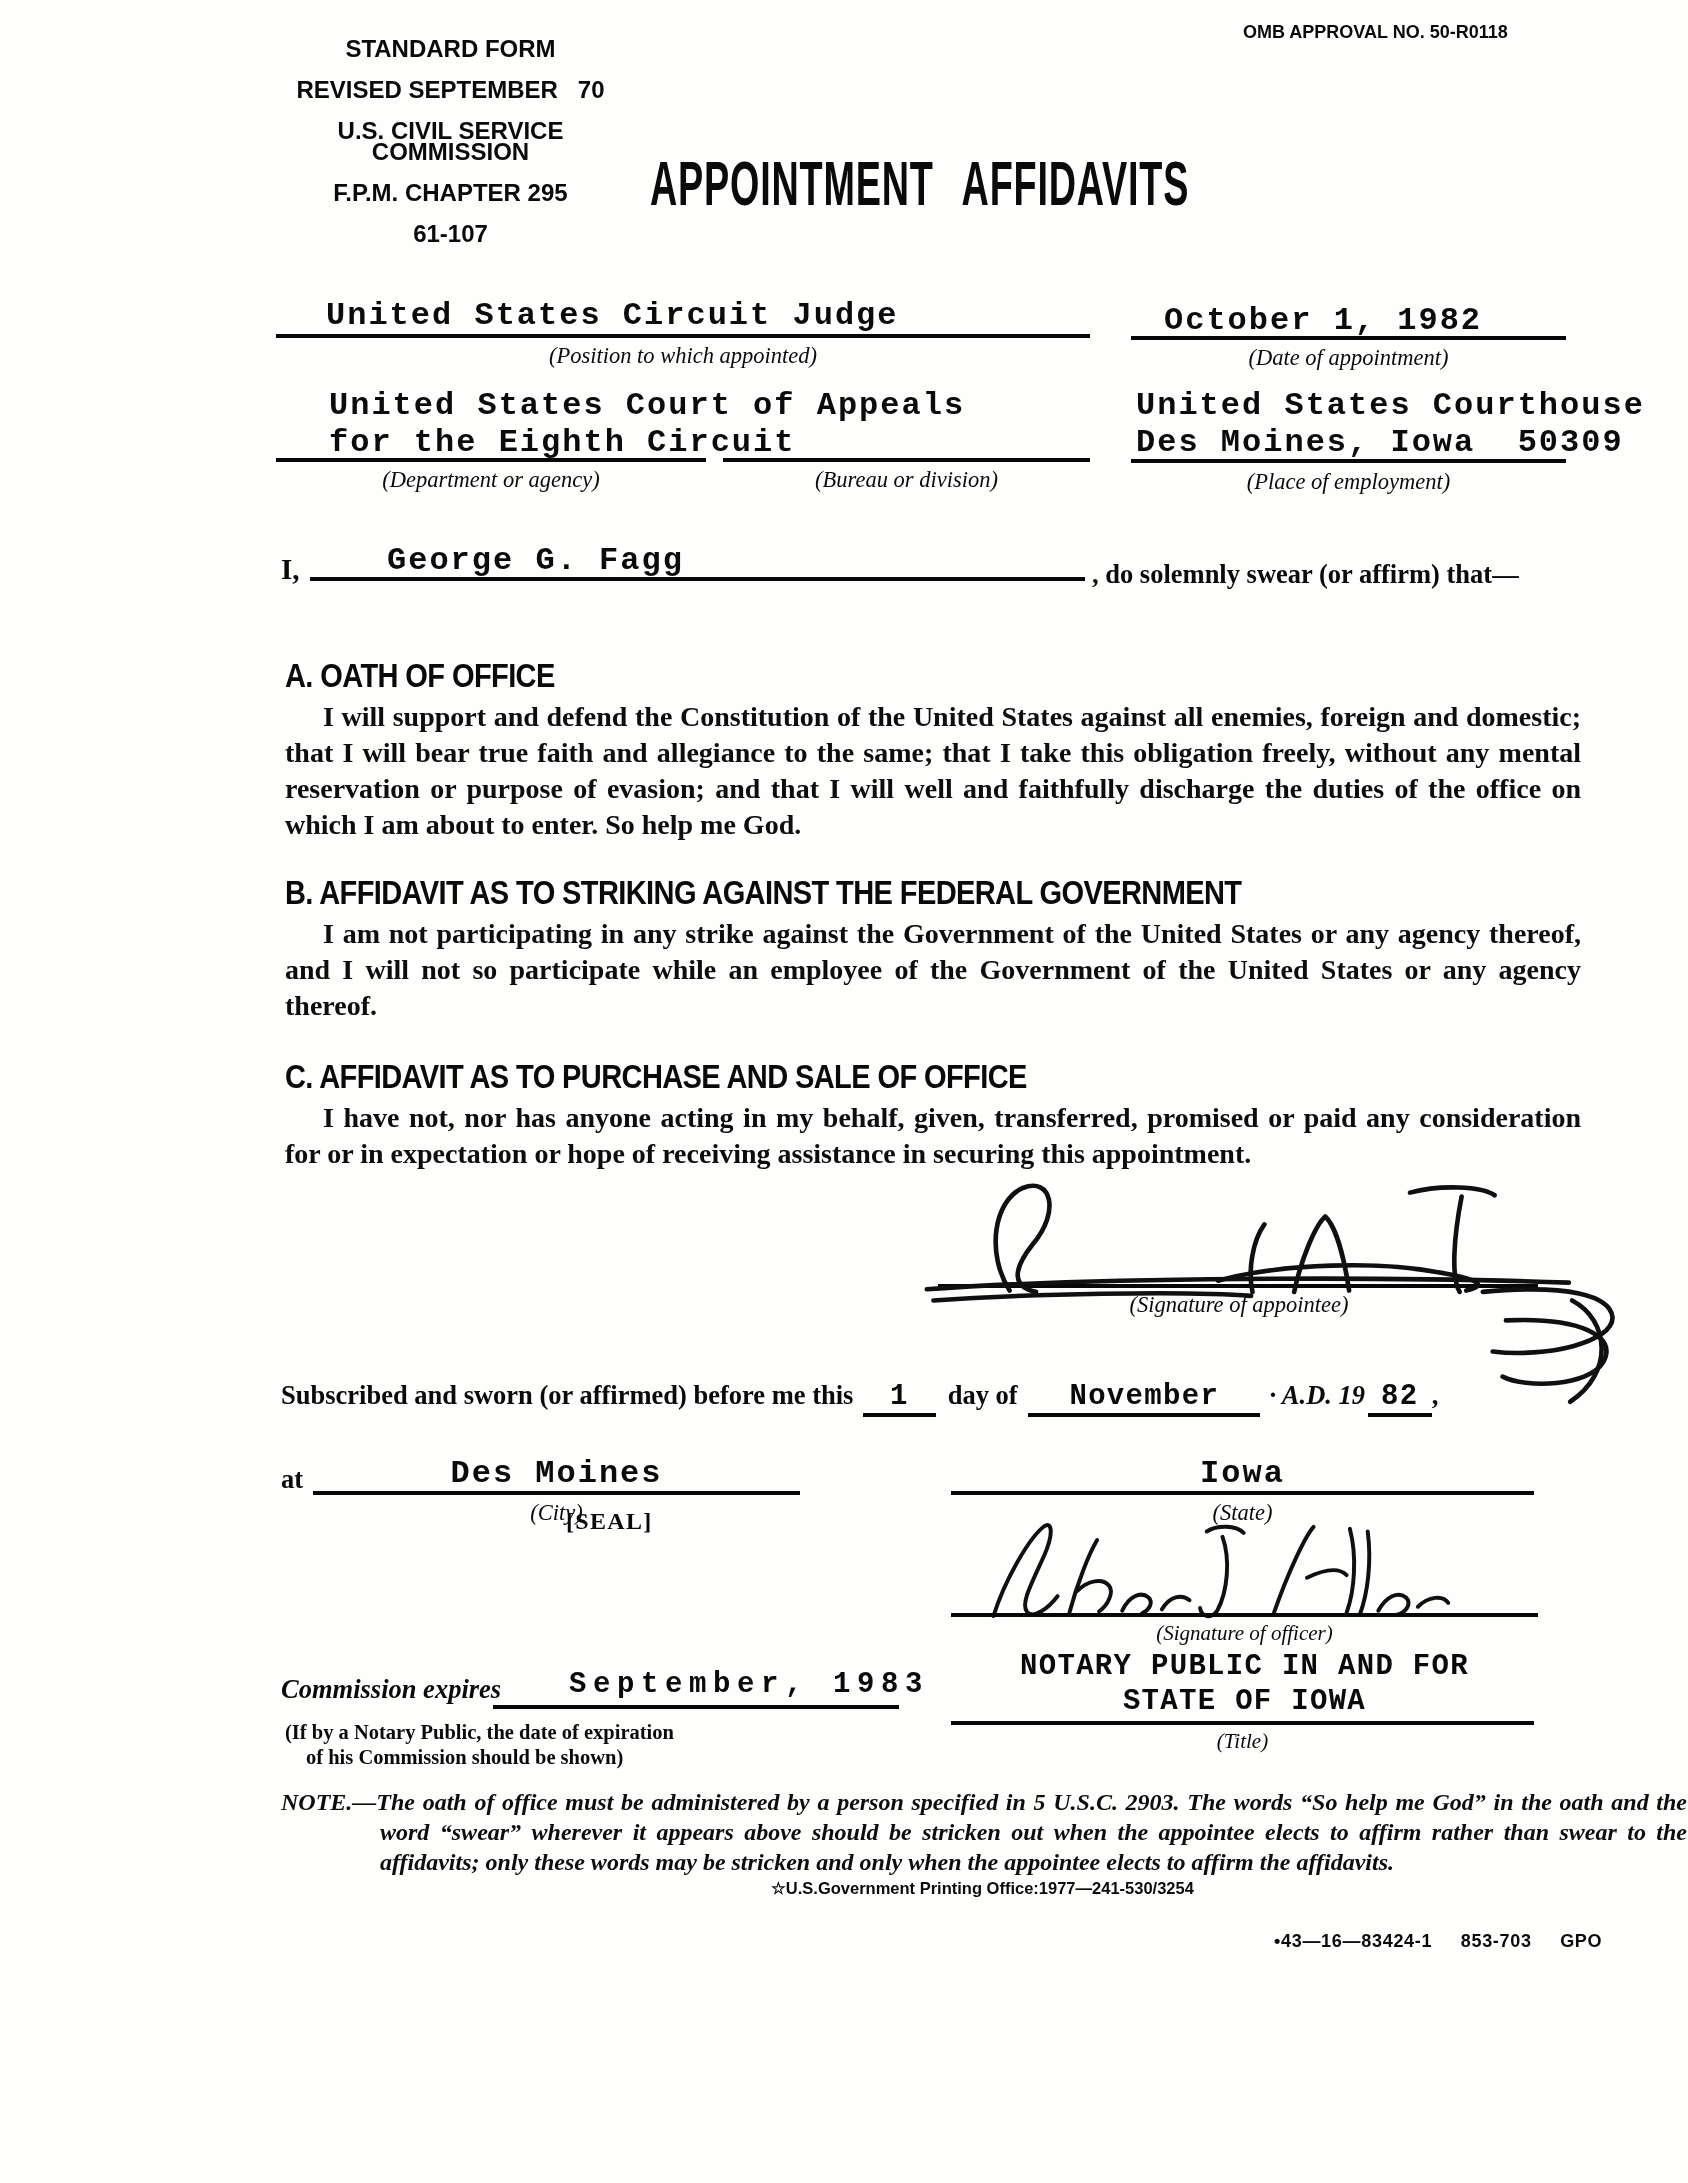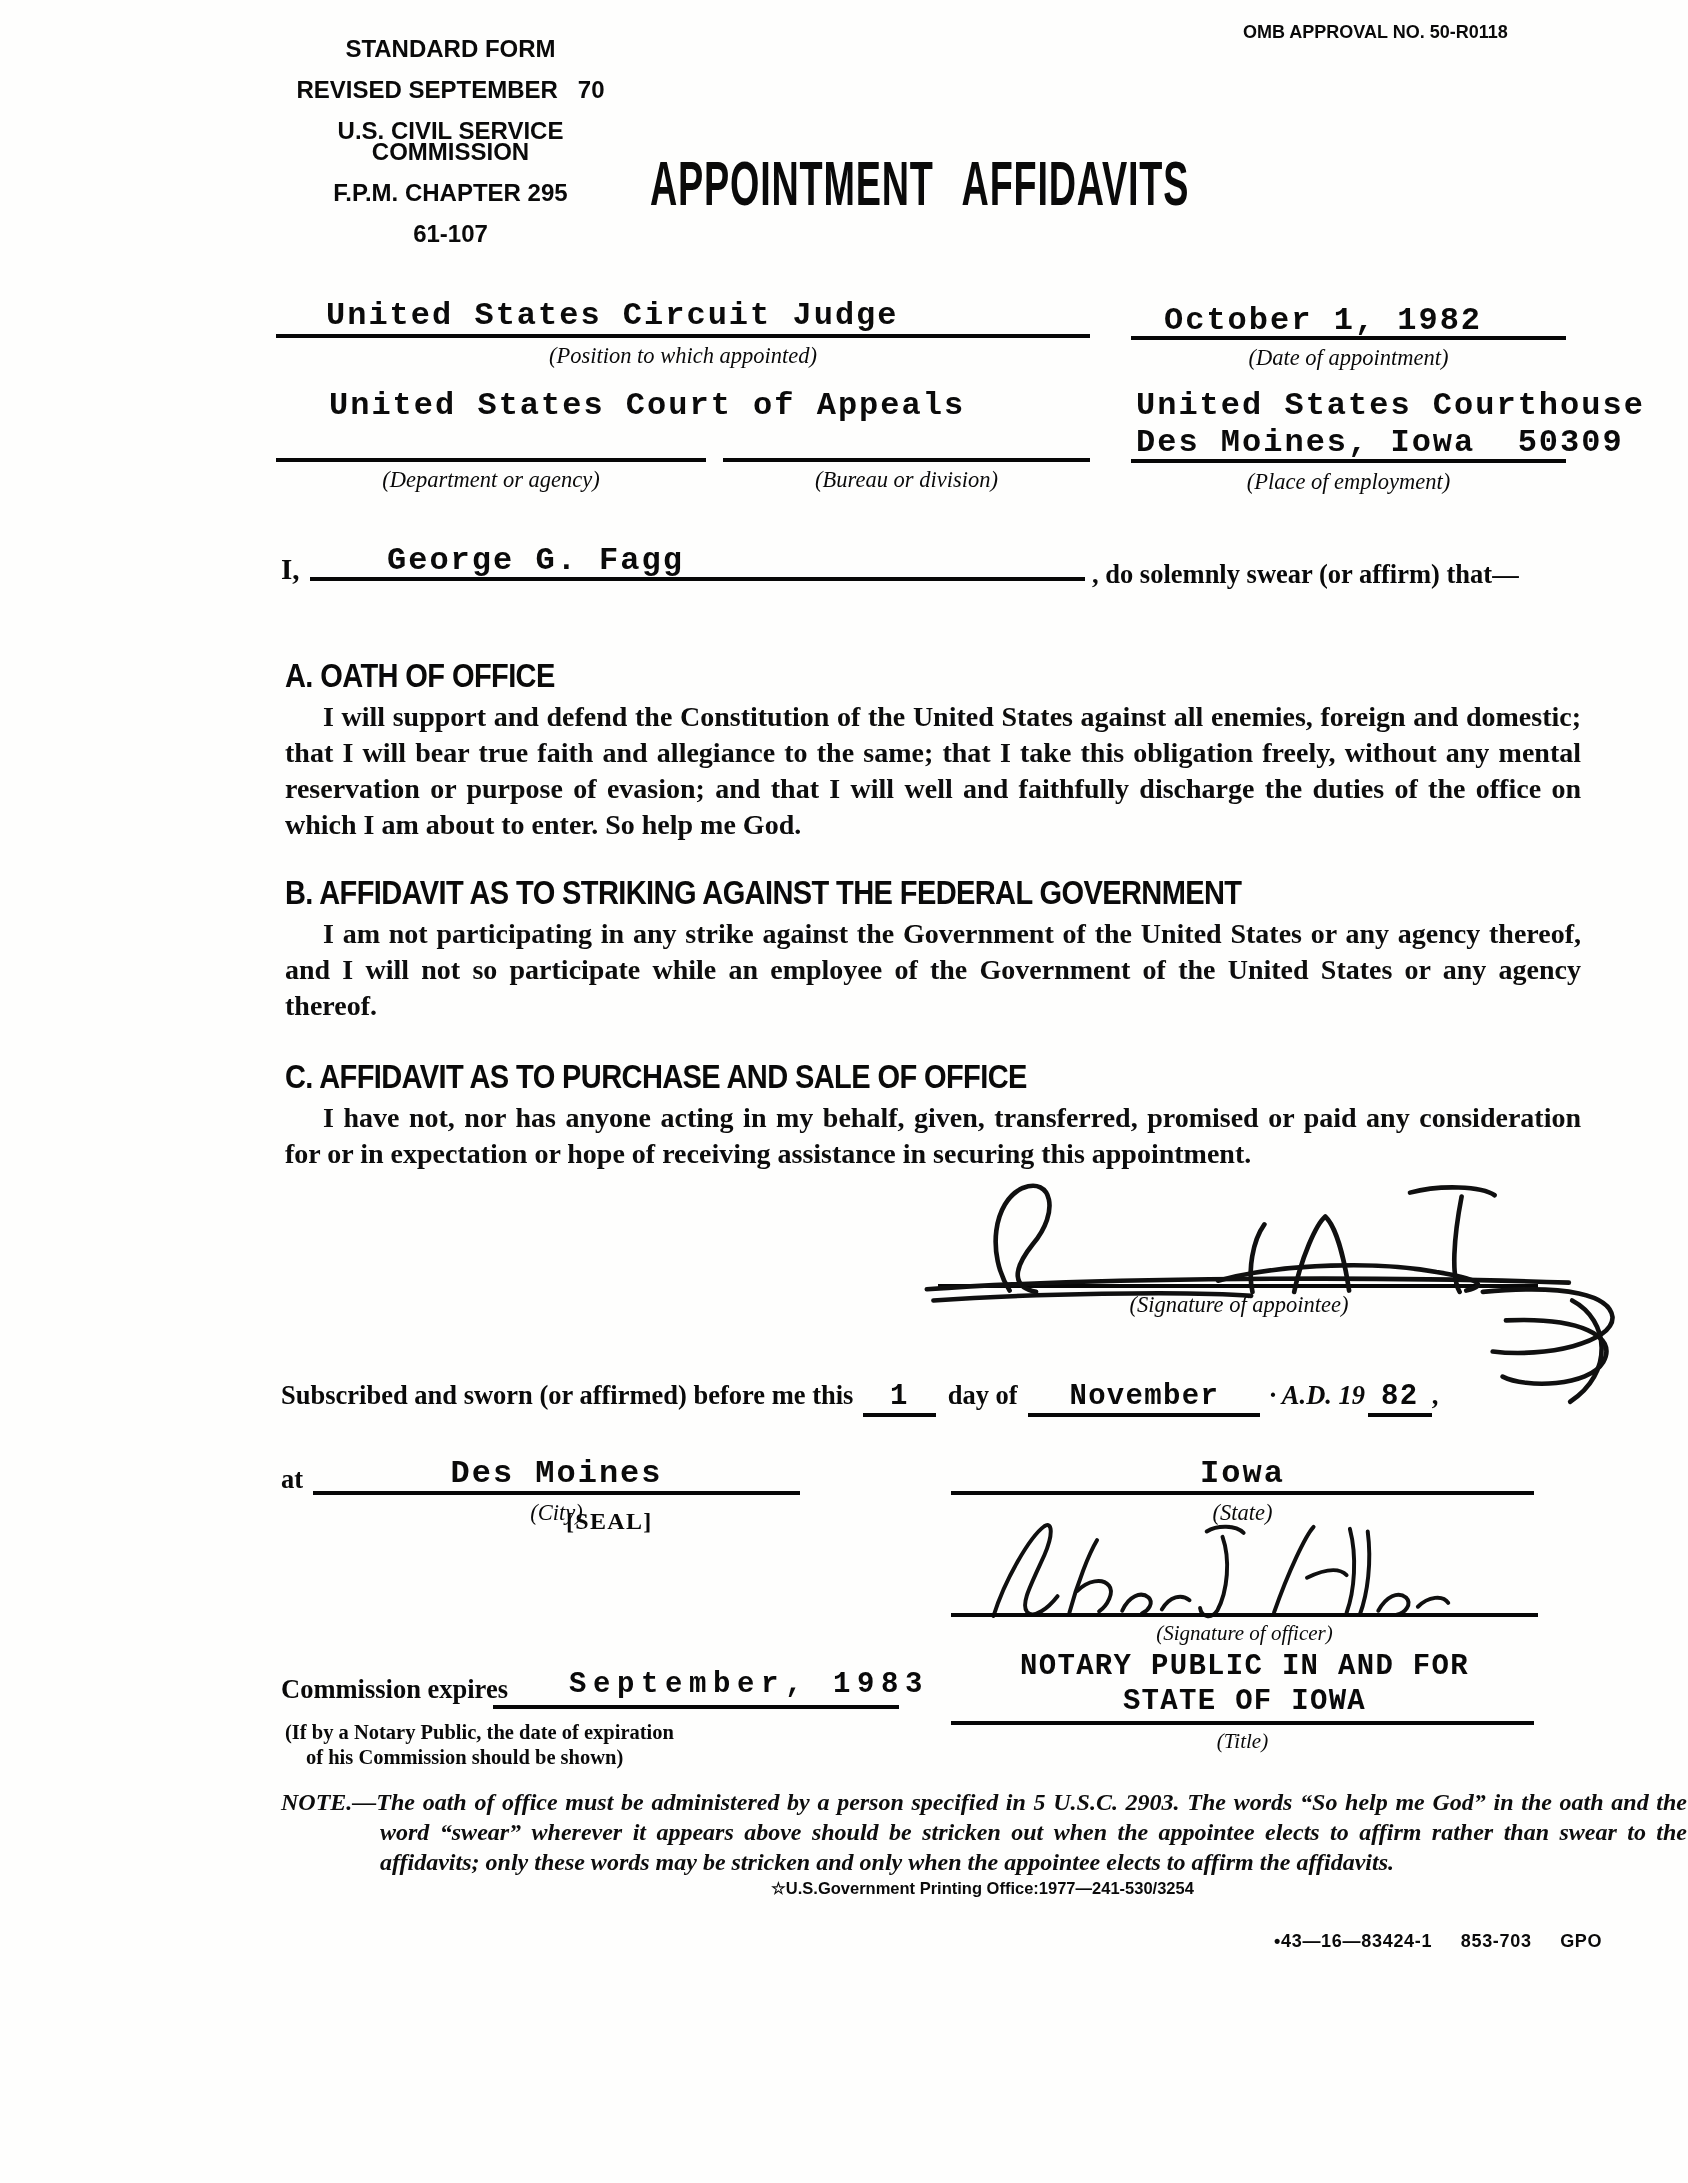--- a/index.html
+++ b/index.html
@@ -54,20 +54,21 @@
   <div class="abs tw" style="left:326px;top:297px;">United States Circuit Judge</div>
   <div class="line" style="left:276px;top:334px;width:814px;"></div>
   <div class="abs cap" style="left:276px;top:343px;width:814px;">(Position to which appointed)</div>
 
   <div class="abs tw" style="left:1164px;top:302px;">October 1, 1982</div>
   <div class="line" style="left:1131px;top:336px;width:435px;"></div>
   <div class="abs cap" style="left:1131px;top:345px;width:435px;">(Date of appointment)</div>
 
   <div class="abs tw" style="left:329px;top:387px;line-height:37px;">
     <div>United States Court of Appeals</div>
+    <div>for the Eighth Circuit</div>
   </div>
   <div class="line" style="left:276px;top:458px;width:430px;"></div>
   <div class="abs cap" style="left:276px;top:467px;width:430px;">(Department or agency)</div>
 
   <div class="line" style="left:723px;top:458px;width:367px;"></div>
   <div class="abs cap" style="left:723px;top:467px;width:367px;">(Bureau or division)</div>
 
   <div class="abs tw" style="left:1136px;top:387px;line-height:37px;">
     <div>United States Courthouse</div>
     <div>Des Moines, Iowa&nbsp;&nbsp;50309</div>
@@ -151,21 +152,21 @@
       <path d="M688,136 C704,120 726,118 734,130"></path>
     </g>
   </svg>
   <div class="line" style="left:951px;top:1613px;width:587px;border-top-width:4.6px;"></div>
   <div class="abs cap" style="left:951px;top:1621px;width:587px;font-size:21px;">(Signature of officer)</div>
   <div class="abs tw-sm" style="left:951px;top:1650px;width:587px;text-align:center;">NOTARY PUBLIC IN AND FOR</div>
   <div class="abs tw-sm" style="left:951px;top:1685px;width:587px;text-align:center;">STATE OF IOWA</div>
   <div class="line" style="left:951px;top:1721px;width:583px;"></div>
   <div class="abs cap" style="left:951px;top:1729px;width:583px;font-size:21px;">(Title)</div>
 
-  <div class="abs lbl" style="left:281px;top:1674px;">Commission expires</div>
+  <div class="abs lbl" style="left:281px;top:1674px;font-style:italic;">Commission expires</div>
   <div class="abs tw-sm" style="left:569px;top:1668px;letter-spacing:6.6px;">September, 1983</div>
   <div class="line" style="left:493px;top:1705px;width:406px;"></div>
   <div class="abs smallnote" style="left:285px;top:1720px;">
     <div>(If by a Notary Public, the date of expiration</div>
     <div style="padding-left:21px;">of his Commission should be shown)</div>
   </div>
 
   <div class="abs note" style="left:281px;top:1787px;width:1307px;">
     <span style="font-style:italic;">NOTE.—</span><span>The oath of office must be administered by a person specified in 5 U.S.C. 2903. The words “So help me God” in the oath and the word “swear” wherever it appears above should be stricken out when the appointee elects to affirm rather than swear to the affidavits; only these words may be stricken and only when the appointee elects to affirm the affidavits.</span>
   </div>

